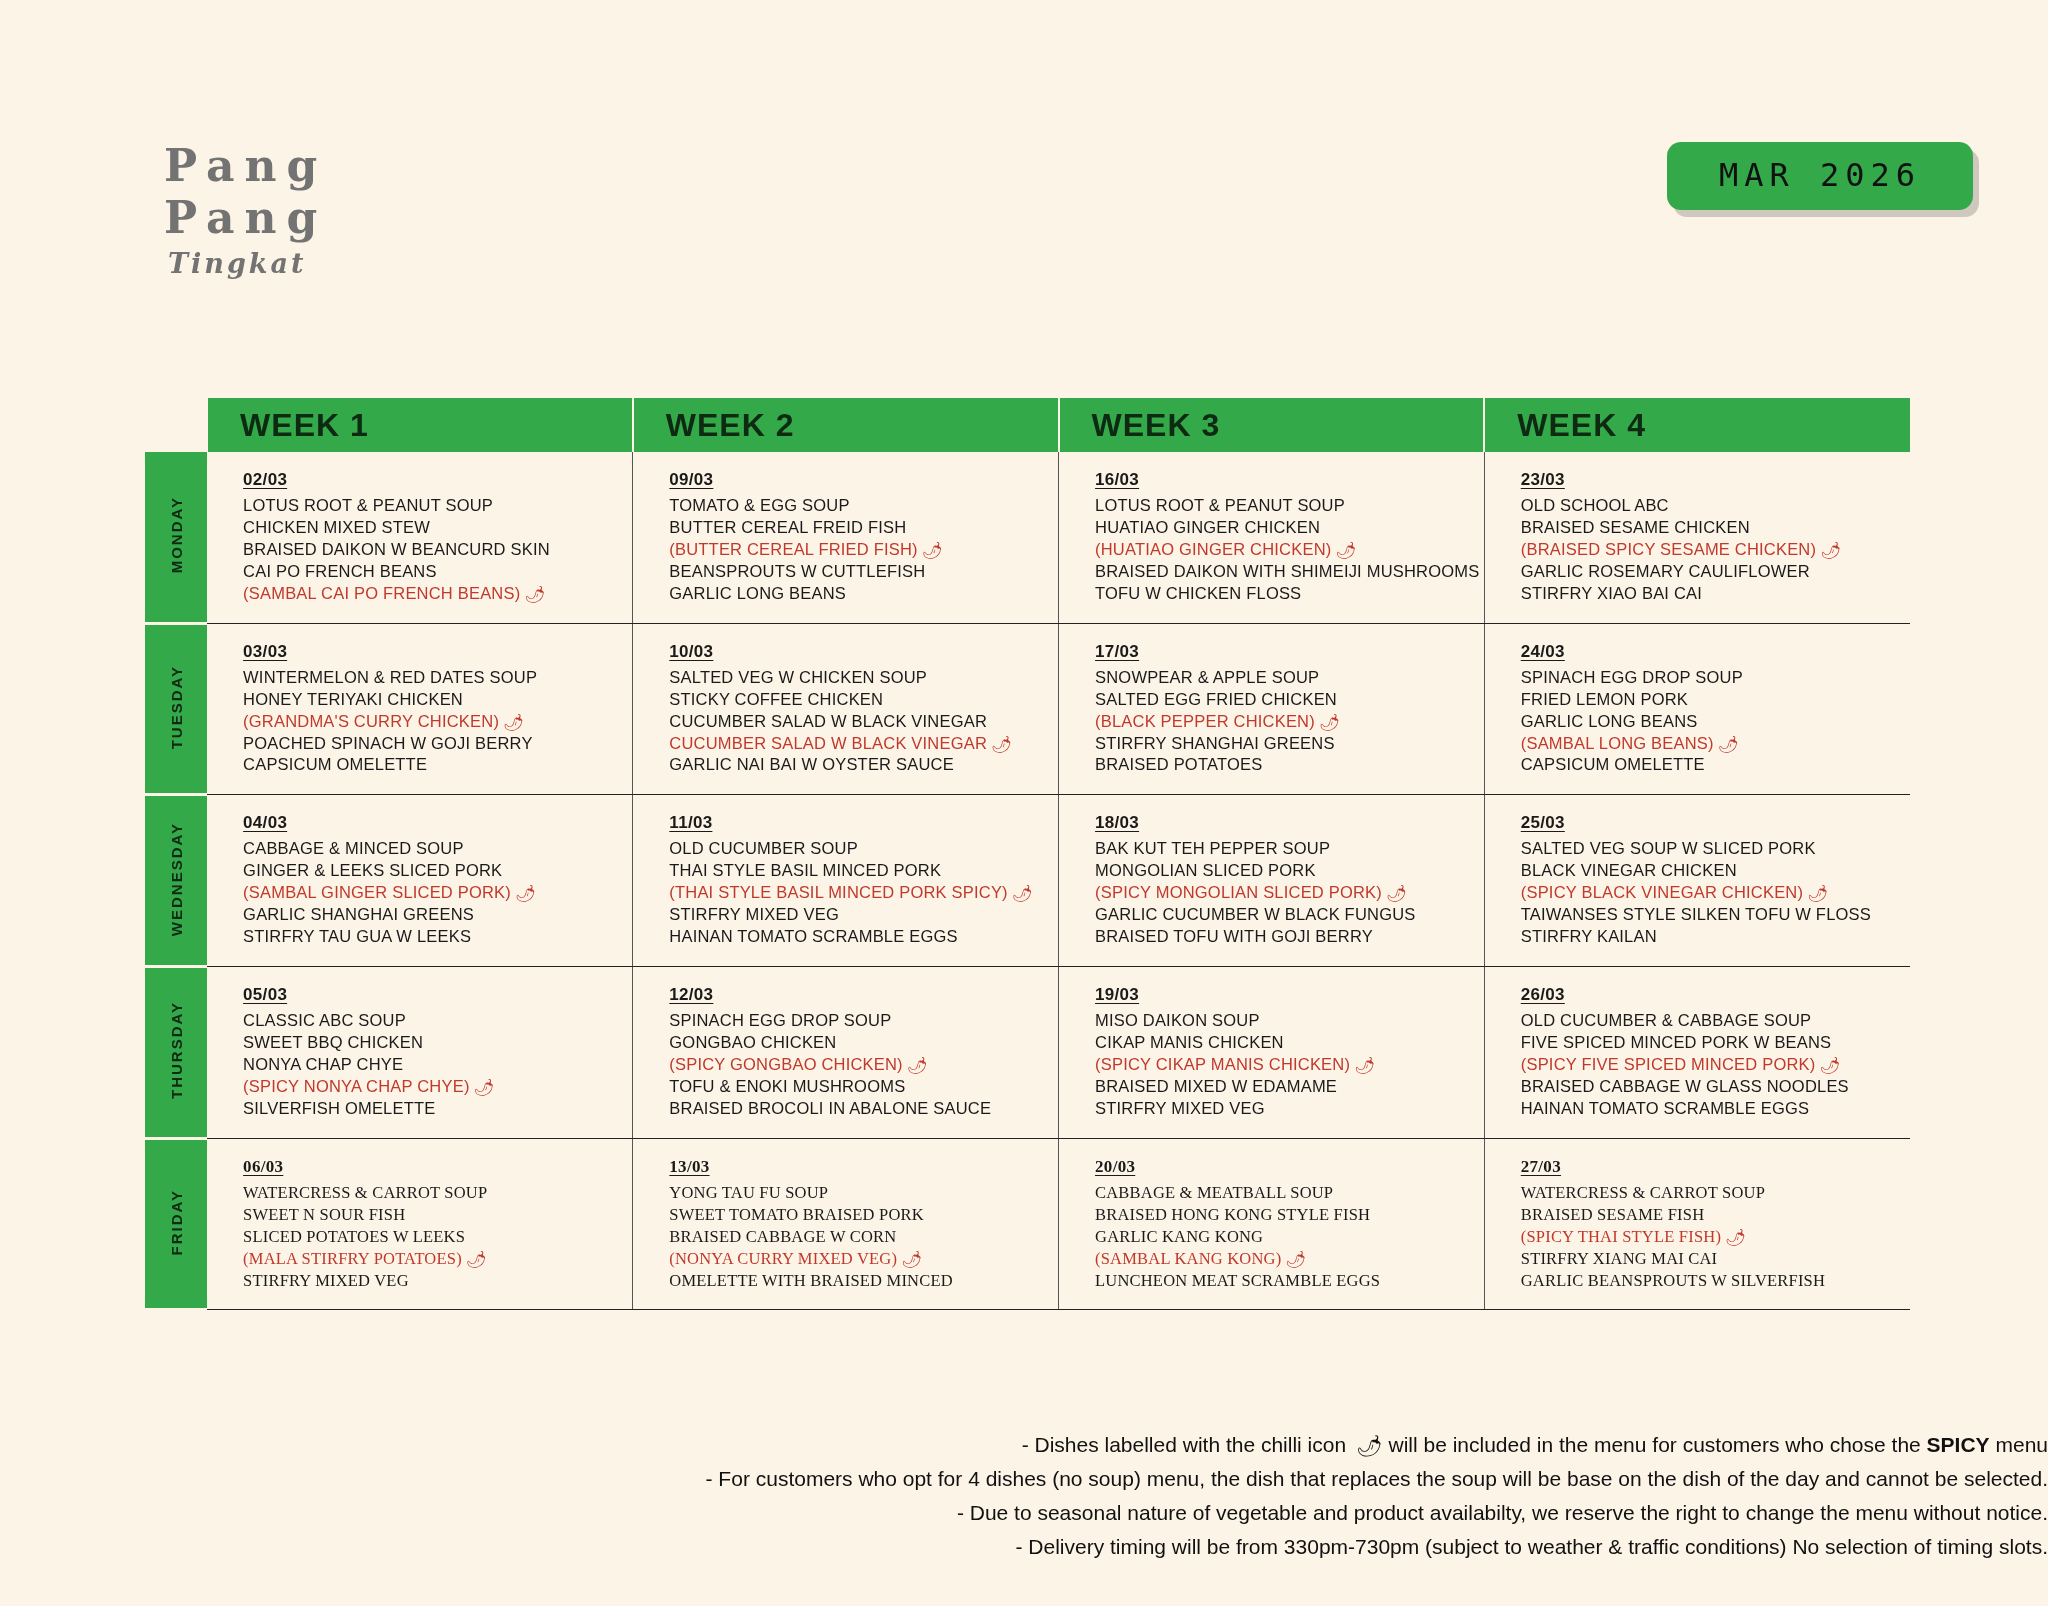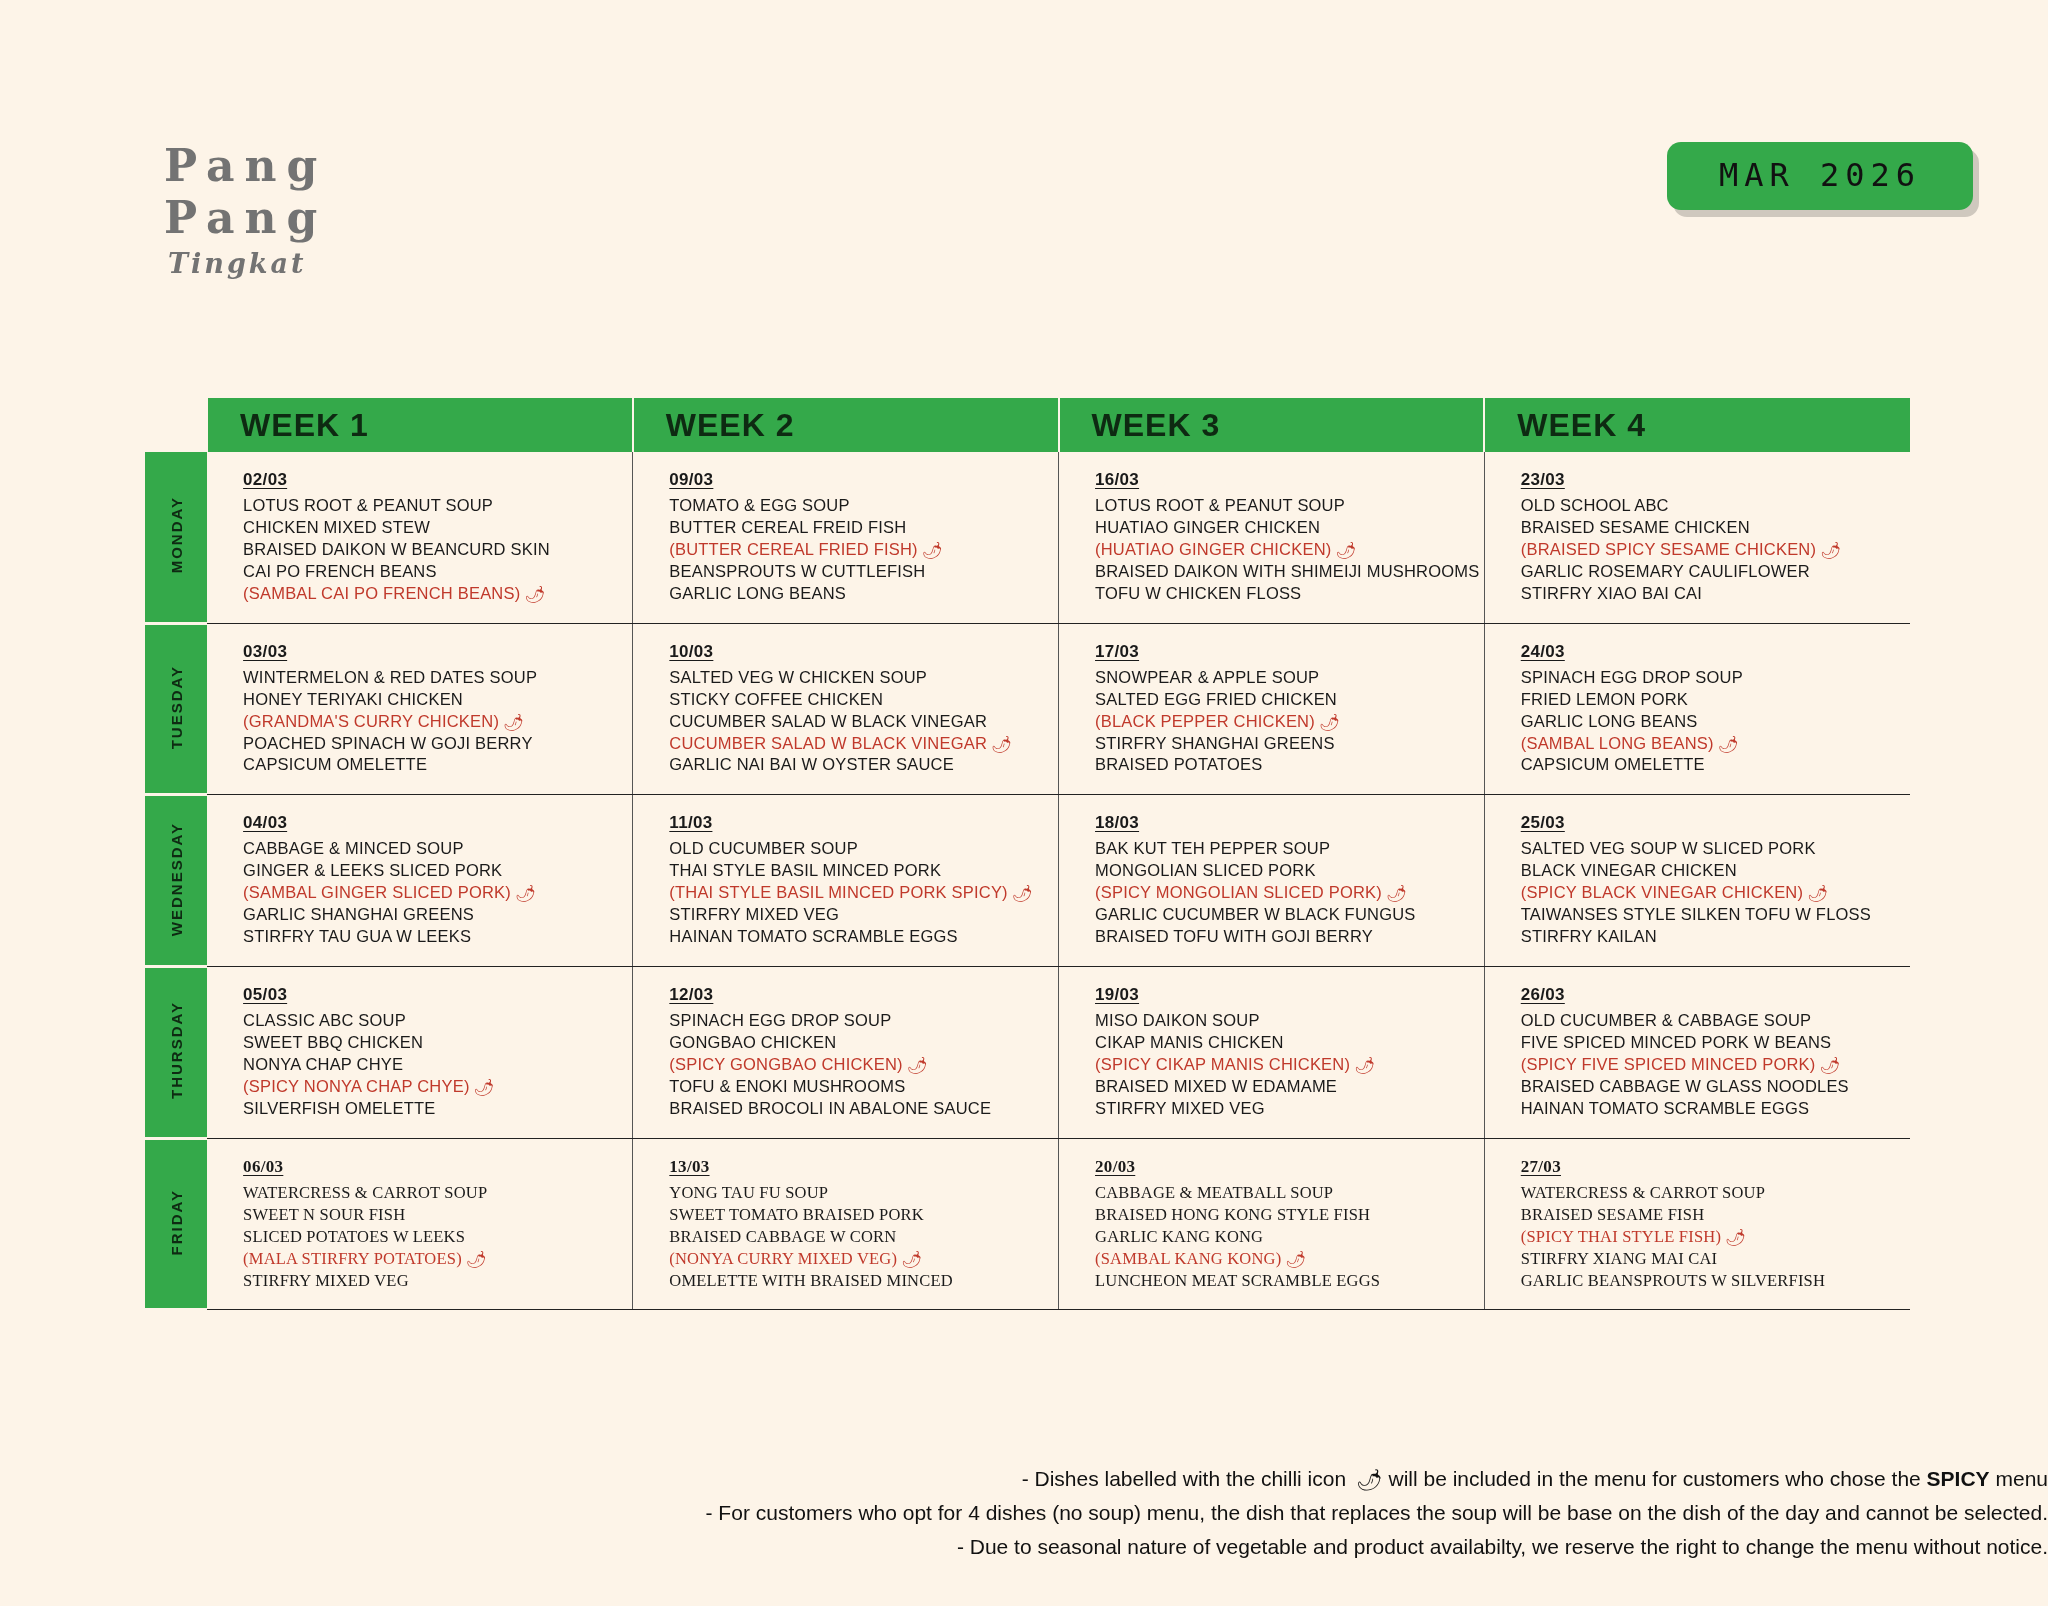--- a/index.html
+++ b/index.html
@@ -431,13 +431,14 @@
       </tbody>
   </table>
 </div>
 
 <div class="notes">
   <div>
     <span>- Dishes labelled with the chilli icon </span><span class="chilli">🌶</span><span> will be included in the menu for customers who chose the </span><b>SPICY</b><span> menu</span>
   </div>
   <div>- For customers who opt for 4 dishes (no soup) menu, the dish that replaces the soup will be base on the dish of the day and cannot be selected.</div>
   <div>- Due to seasonal nature of vegetable and product availabilty, we reserve the right to change the menu without notice.</div>
+  <div>- Delivery timing will be from 330pm-730pm (subject to weather &amp; traffic conditions) No selection of timing slots.</div>
 </div>
 
 </body></html>

